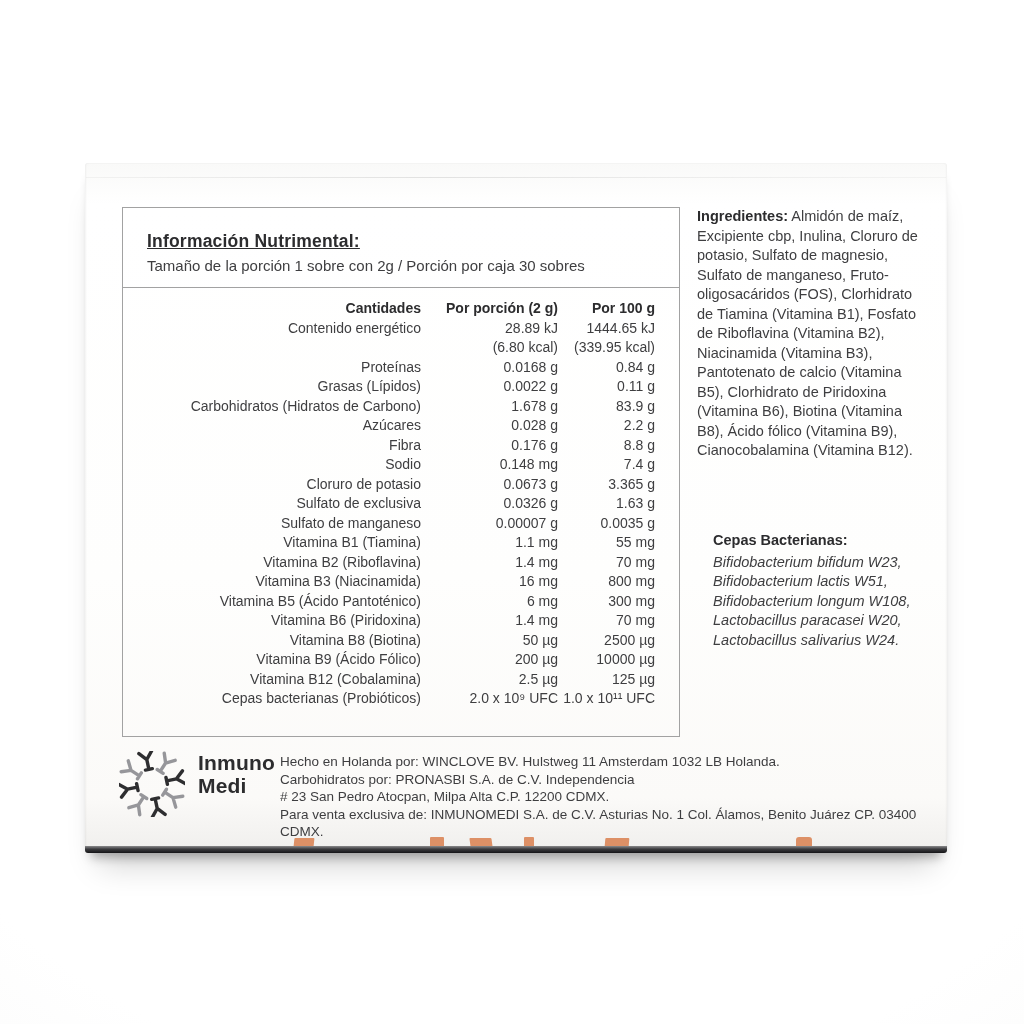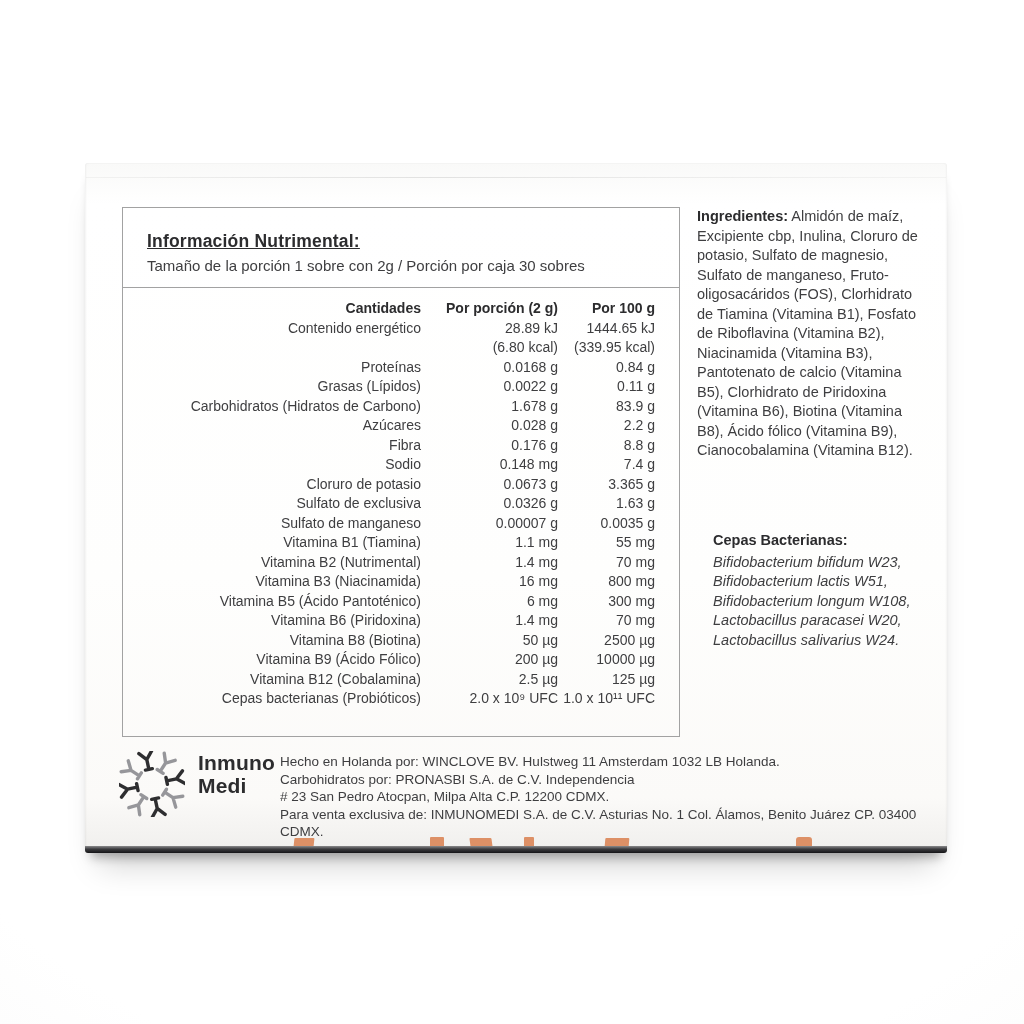--- a/index.html
+++ b/index.html
@@ -151,21 +151,21 @@
             <span class="c0">Sulfato de manganeso</span>
             <span class="c1">0.00007 g</span>
             <span class="c2">0.0035 g</span>
           </div>
           <div class="trow">
             <span class="c0">Vitamina B1 (Tiamina)</span>
             <span class="c1">1.1 mg</span>
             <span class="c2">55 mg</span>
           </div>
           <div class="trow">
-            <span class="c0">Vitamina B2 (Nutrimental)</span>
+            <span class="c0">Vitamina B2 (Riboflavina)</span>
             <span class="c1">1.4 mg</span>
             <span class="c2">70 mg</span>
           </div>
           <div class="trow">
             <span class="c0">Vitamina B3 (Niacinamida)</span>
             <span class="c1">16 mg</span>
             <span class="c2">800 mg</span>
           </div>
           <div class="trow">
             <span class="c0">Vitamina B5 (Ácido Pantoténico)</span>

